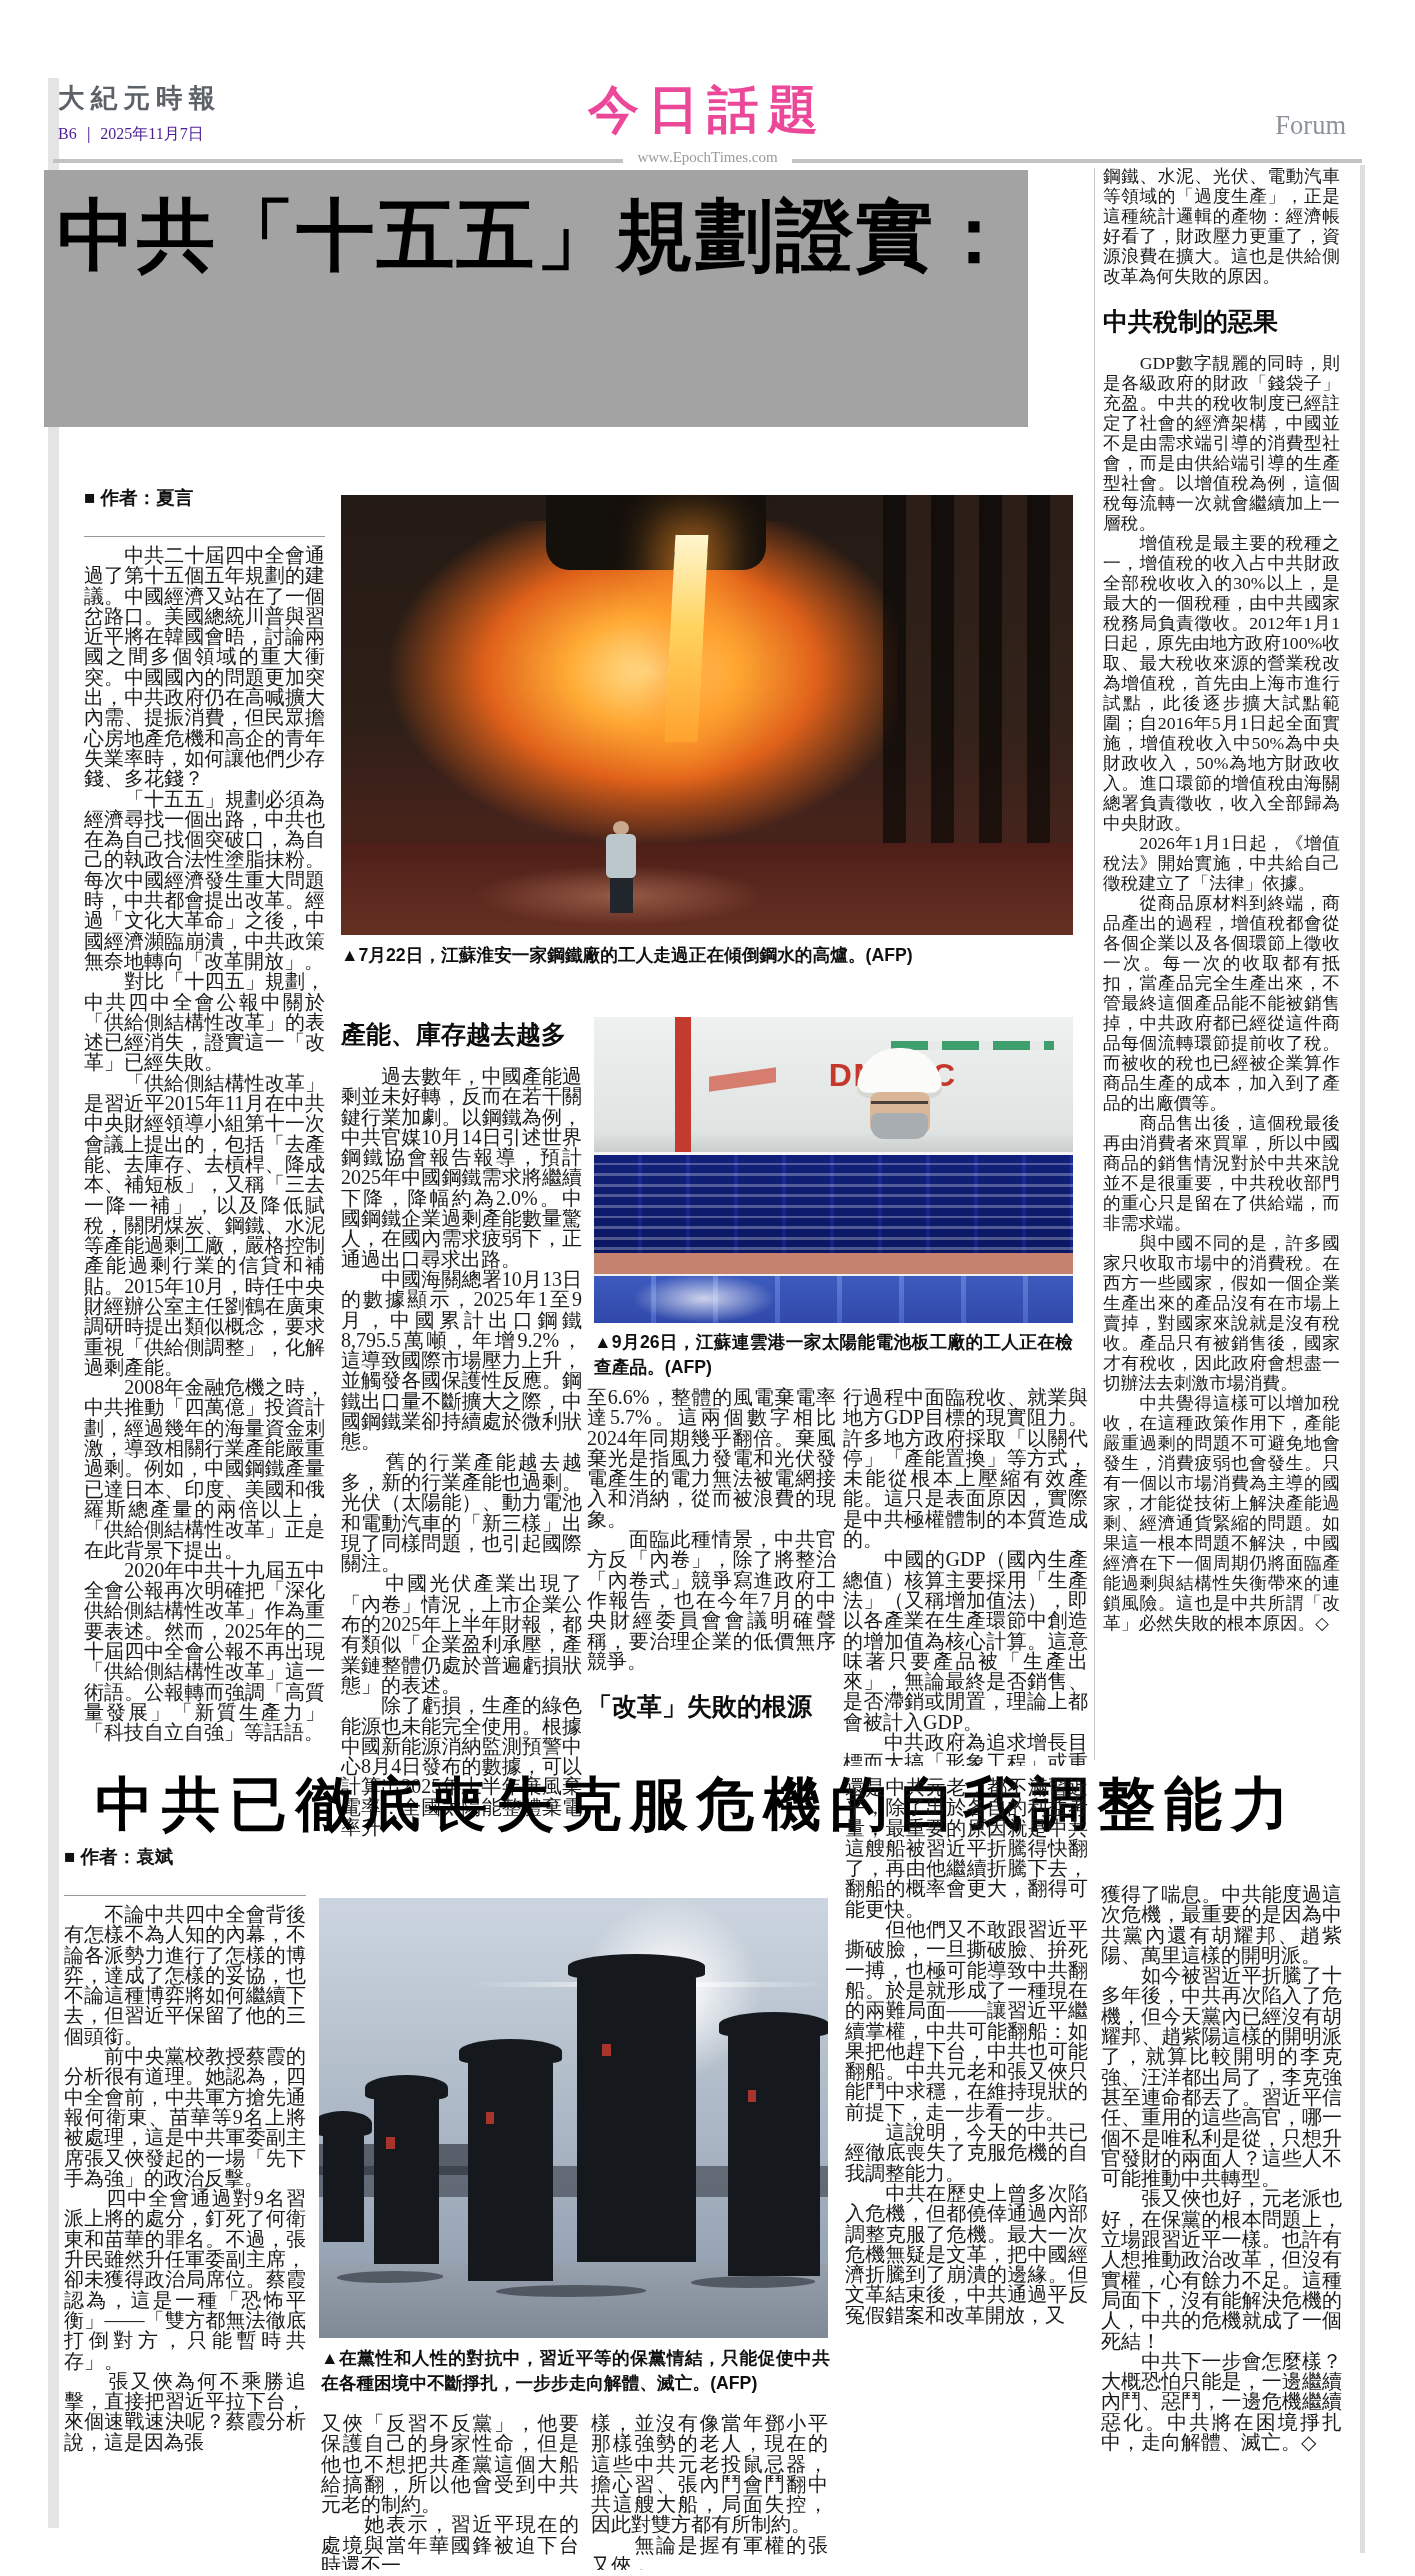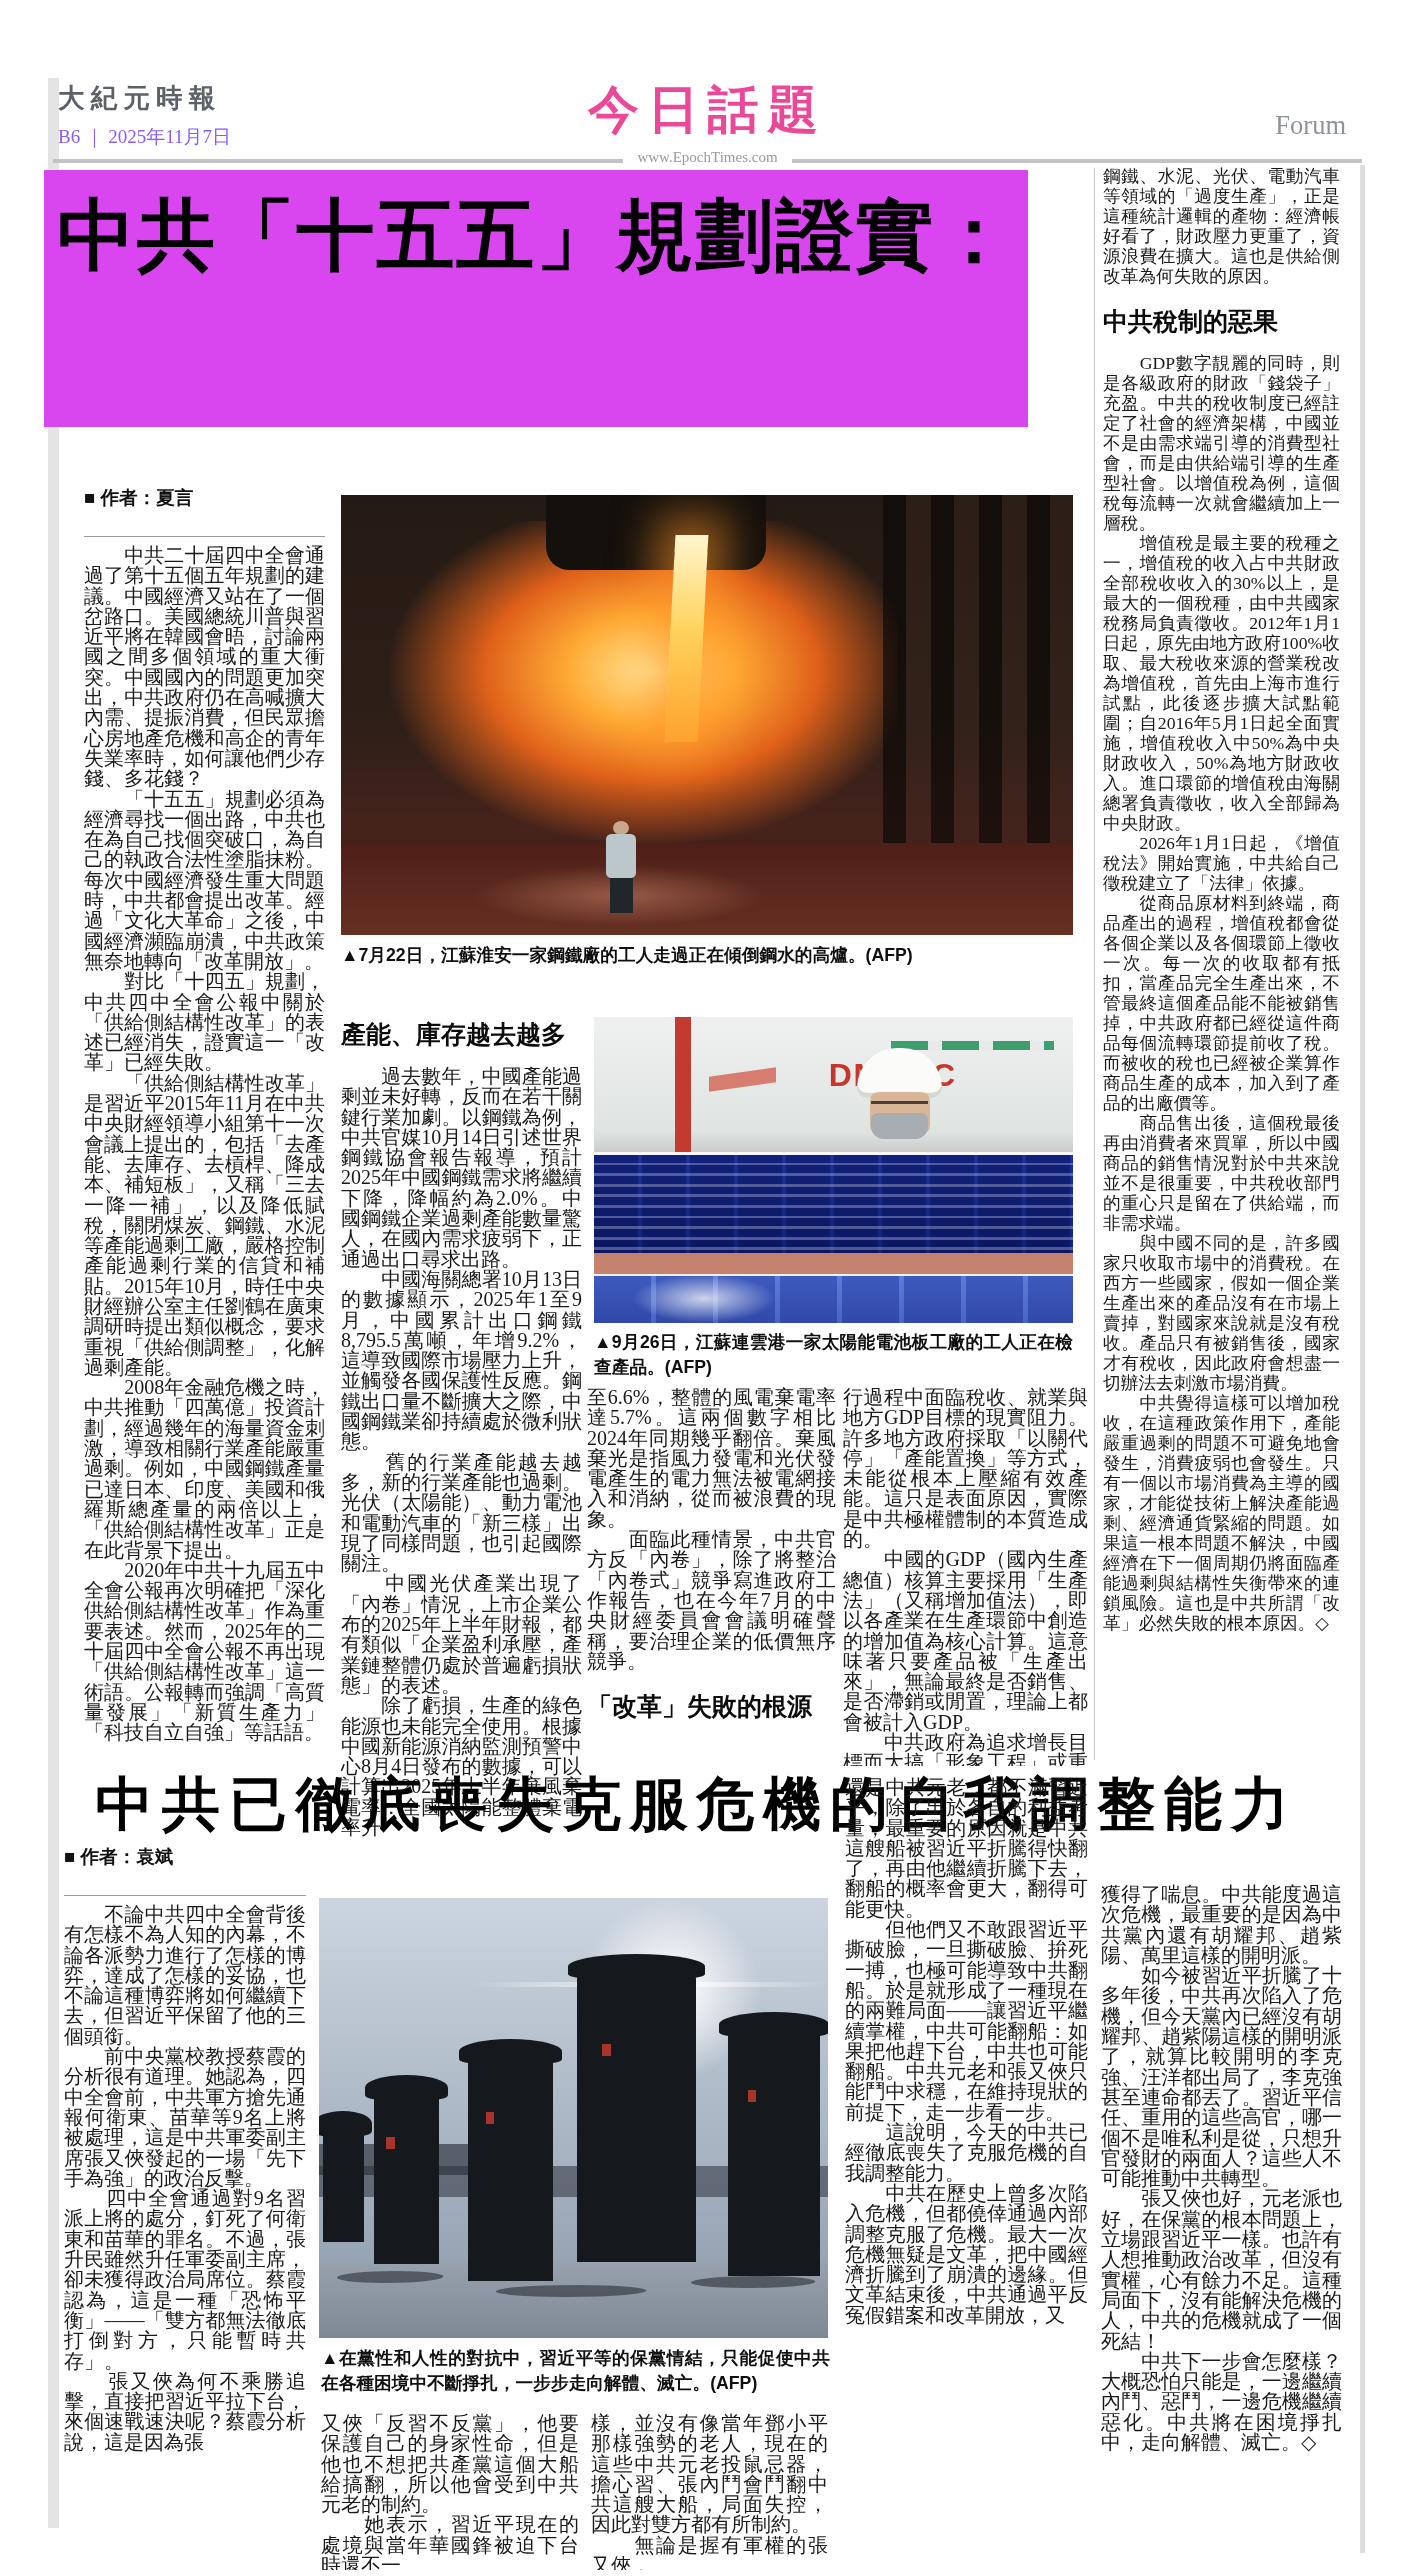--- a/index.html
+++ b/index.html
@@ -1,29 +1,29 @@
 <!DOCTYPE html>
 <html style="font-size:14px"><head>
 <meta charset="utf-8">
 <style>
   html,body{margin:0;padding:0;}
   body{width:1415px;height:2576px;position:relative;background:#ffffff;font-family:"Liberation Serif","DejaVu Serif",serif;color:#1a1a1a;}
   .abs{position:absolute;}
   
   .logo{left:58px;top:80px;font-family:"Liberation Sans","DejaVu Sans",sans-serif;font-weight:bold;font-size:26.5px;letter-spacing:6.2px;color:#5c6268;}
-  .page-date{left:58px;top:124px;font-family:"Liberation Serif","DejaVu Serif",serif;font-size:19px;color:#8b5cf6;}
+  .page-date{left:58px;top:124px;font-family:"Liberation Serif","DejaVu Serif",serif;font-size:16px;color:#4c1d95;}
   .section-title{left:0;right:0;top:76px;text-align:center;font-family:"Liberation Sans","DejaVu Sans",sans-serif;font-weight:900;font-size:51px;letter-spacing:8.8px;color:#ec4899;}
   .forum{right:69px;top:110px;font-family:"Liberation Serif","DejaVu Serif",serif;font-size:26.5px;color:#8d939a;}
   .hrule{left:53px;width:1309px;top:159px;height:3.5px;background:#c3c3c3;}
   .siteurl{left:0;right:0;top:149px;text-align:center;}
   .siteurl span{background:#ffffff;padding:0 14px;font-size:15px;color:#9a9a9a;font-family:"Liberation Serif","DejaVu Serif",serif;}
   .edge-left{left:48px;top:78px;width:10.6px;height:2450px;background:#e4e4e4;}
   .edge-right{left:1360px;top:165px;width:5.3px;height:2388px;background:#dedede;}
   
-  .hl1-box{left:44px;top:170px;width:984px;height:257px;background:#d946ef;}
+  .hl1-box{left:44px;top:170px;width:984px;height:257px;background:#a3a3a3;}
   .hl1-l1{left:0;right:0;top:14px;text-align:center;font-family:"Liberation Sans","DejaVu Sans",sans-serif;font-weight:900;font-size:78px;letter-spacing:1.8px;color:#000;}
   .hl1-l2{left:0;right:0;top:115px;text-align:center;font-family:"Liberation Sans","DejaVu Sans",sans-serif;font-weight:900;font-size:94px;letter-spacing:1.8px;color:#000;}
   
   .col{font-size:20px;line-height:20.3px;text-align:justify;white-space:pre-line;overflow:hidden;color:#191919;}
   .col-sm{font-size:17.7px;line-height:20px;}
   .author{font-family:"Liberation Sans","DejaVu Sans",sans-serif;font-weight:bold;font-size:18.6px;color:#111;border-bottom:1.8px solid #9a9a9a;padding-bottom:25px;margin-bottom:8px;white-space:normal;}
   .sec-h{font-family:"Liberation Sans","DejaVu Sans",sans-serif;font-weight:bold;font-size:25px;line-height:31px;color:#0c0c0c;margin:19.5px 0 16px 0;white-space:normal;text-align:left;}
   .sec-h.first{margin-top:0;}
   .cap{font-family:"Liberation Sans","DejaVu Sans",sans-serif;font-weight:bold;font-size:17.7px;line-height:25px;color:#101010;text-align:justify;}
   .vdivider{left:1094px;top:168px;width:0.9px;height:1592px;background:#c9c9c9;}

